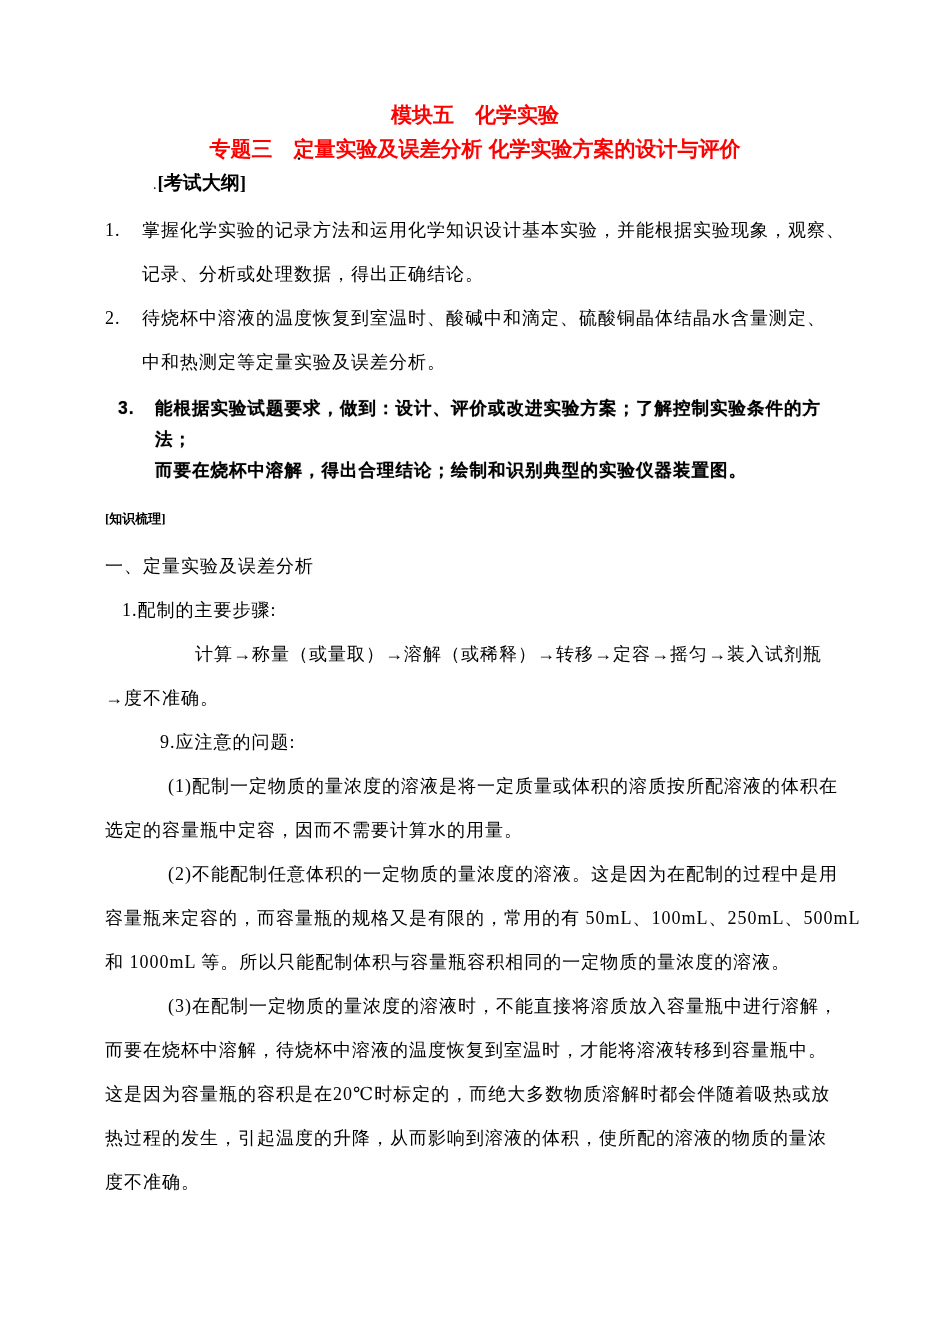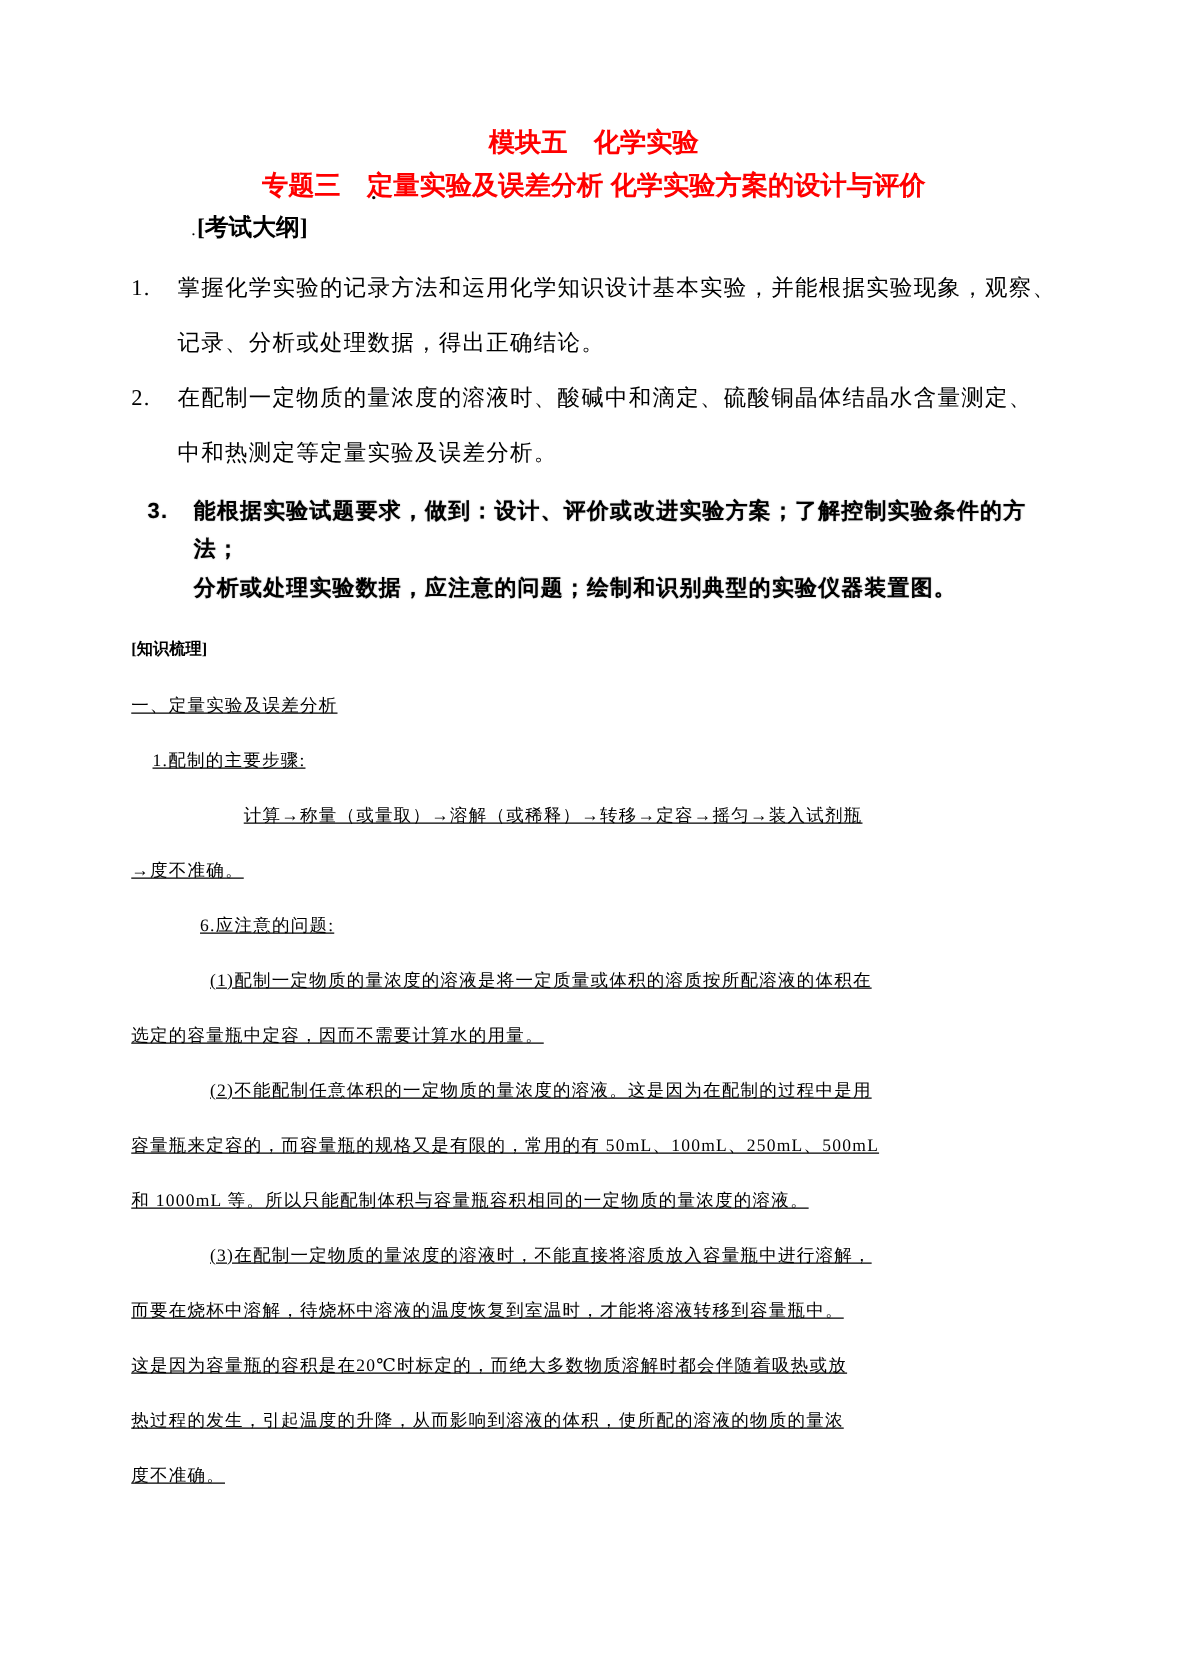--- a/index.html
+++ b/index.html
@@ -68,25 +68,24 @@
   .knowledge-heading {
     font-size: 13px;
     font-weight: bold;
     line-height: 30px;
     margin-top: 18px;
   }
   .kbody {
     margin-top: 10px;
   }
   .kline {
-    font-size: 14px;
+    font-size: 18px;
     letter-spacing: 1px;
     line-height: 44px;
     white-space: nowrap;
-    text-decoration: underline;
   }
   .ind-a { padding-left: 8px; }
   .ind-b { padding-left: 17px; }
   .ind-c { padding-left: 90px; }
   .ind-d { padding-left: 55px; }
   .ind-e { padding-left: 63px; }
   .stray-dot-subtitle {
     position: absolute;
     left: 297px;
     top: 146px;
@@ -114,40 +113,40 @@
     <div class="outline">
 
       <div class="outline-item">
         <span class="outline-num">1.</span>
         <div>掌握化学实验的记录方法和运用化学知识设计基本实验，并能根据实验现象，观察、</div>
         <div>记录、分析或处理数据，得出正确结论。</div>
       </div>
 
       <div class="outline-item">
         <span class="outline-num">2.</span>
-        <div>在配制一定物质的量浓度的溶液时、酸碱中和滴定、硫酸铜晶体结晶水含量测定、</div>
+        <div>待烧杯中溶液的温度恢复到室温时、酸碱中和滴定、硫酸铜晶体结晶水含量测定、</div>
         <div>中和热测定等定量实验及误差分析。</div>
       </div>
 
       <div class="outline-item compact">
         <span class="outline-num">3.</span>
         <div>能根据实验试题要求，做到：设计、评价或改进实验方案；了解控制实验条件的方法；</div>
-        <div>分析或处理实验数据，应注意的问题；绘制和识别典型的实验仪器装置图。</div>
+        <div>而要在烧杯中溶解，得出合理结论；绘制和识别典型的实验仪器装置图。</div>
       </div>
 
     </div>
 
     <div class="knowledge-heading">[知识梳理]</div>
 
     <div class="kbody">
       <div class="kline">一、定量实验及误差分析</div>
       <div class="kline ind-b">1.配制的主要步骤:</div>
       <div class="kline ind-c">计算→称量（或量取）→溶解（或稀释）→转移→定容→摇匀→装入试剂瓶</div>
       <div class="kline">→度不准确。</div>
-      <div class="kline ind-d">6.应注意的问题:</div>
+      <div class="kline ind-d">9.应注意的问题:</div>
       <div class="kline ind-e">(1)配制一定物质的量浓度的溶液是将一定质量或体积的溶质按所配溶液的体积在</div>
       <div class="kline">选定的容量瓶中定容，因而不需要计算水的用量。</div>
       <div class="kline ind-e">(2)不能配制任意体积的一定物质的量浓度的溶液。这是因为在配制的过程中是用</div>
       <div class="kline">容量瓶来定容的，而容量瓶的规格又是有限的，常用的有 50mL、100mL、250mL、500mL</div>
       <div class="kline">和 1000mL 等。所以只能配制体积与容量瓶容积相同的一定物质的量浓度的溶液。</div>
       <div class="kline ind-e">(3)在配制一定物质的量浓度的溶液时，不能直接将溶质放入容量瓶中进行溶解，</div>
       <div class="kline">而要在烧杯中溶解，待烧杯中溶液的温度恢复到室温时，才能将溶液转移到容量瓶中。</div>
       <div class="kline">这是因为容量瓶的容积是在20℃时标定的，而绝大多数物质溶解时都会伴随着吸热或放</div>
       <div class="kline">热过程的发生，引起温度的升降，从而影响到溶液的体积，使所配的溶液的物质的量浓</div>
       <div class="kline">度不准确。</div>

